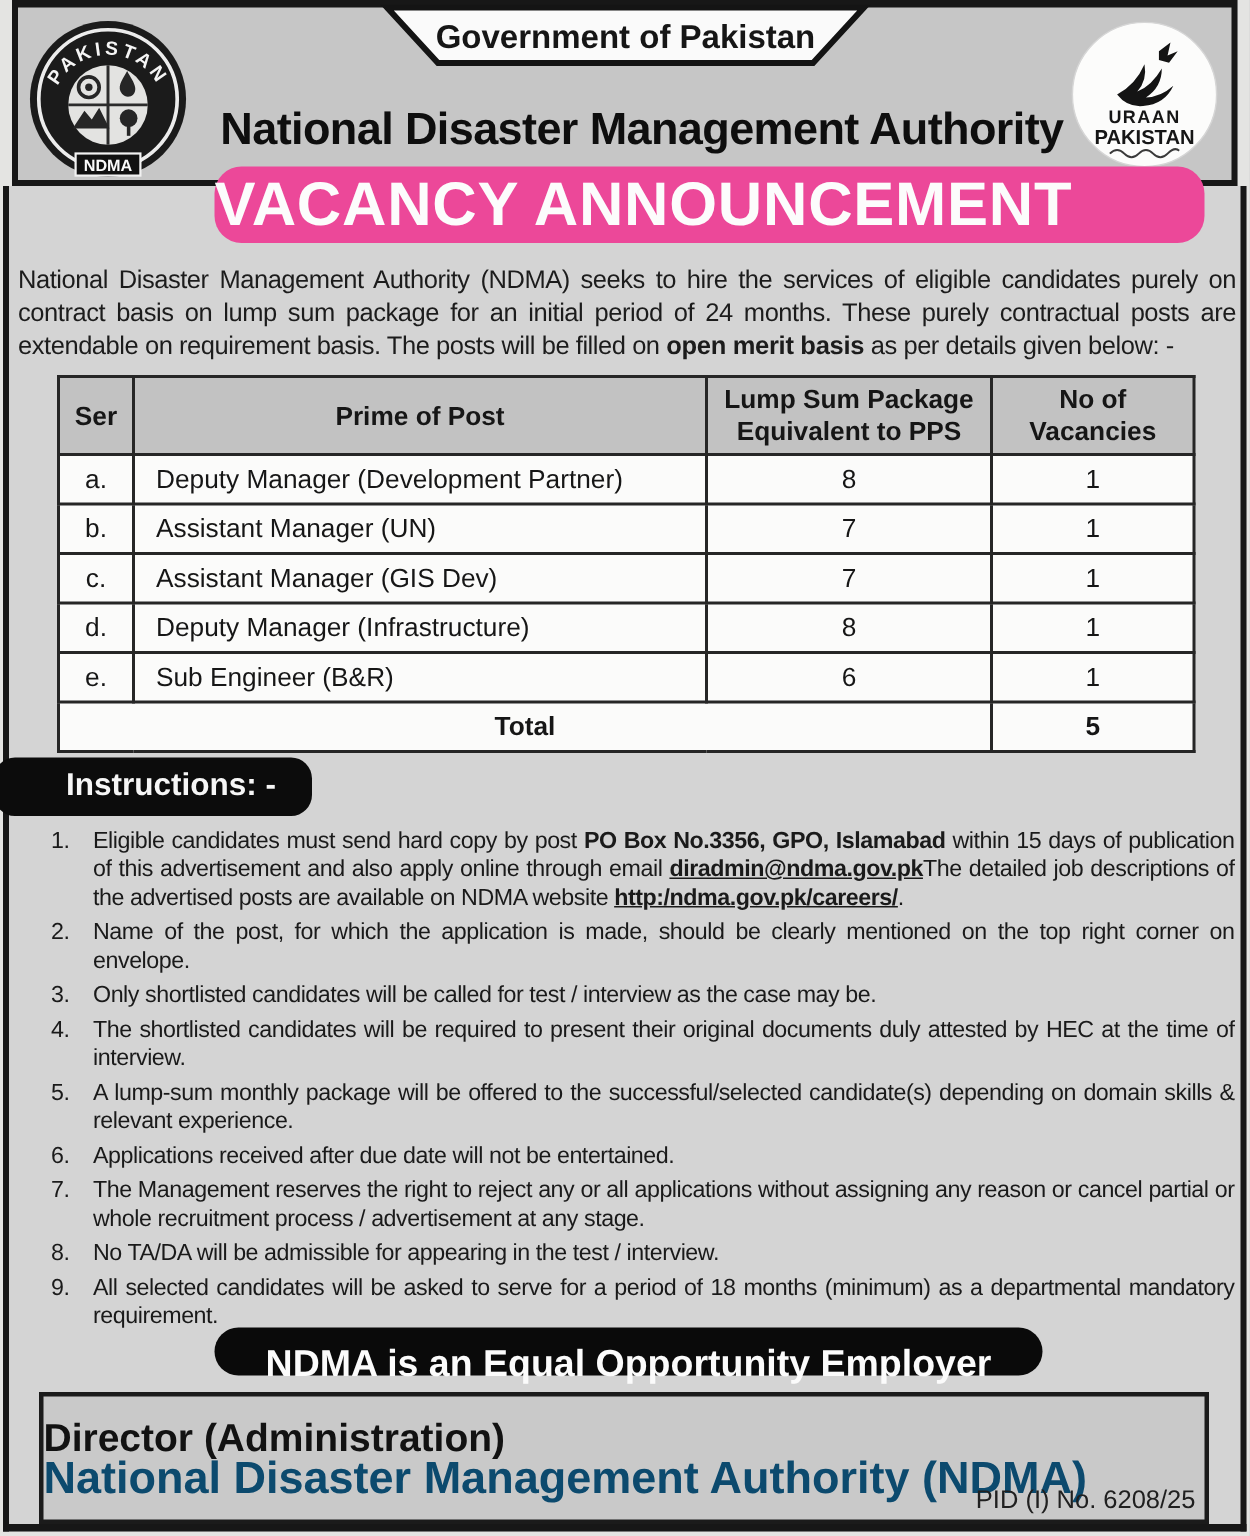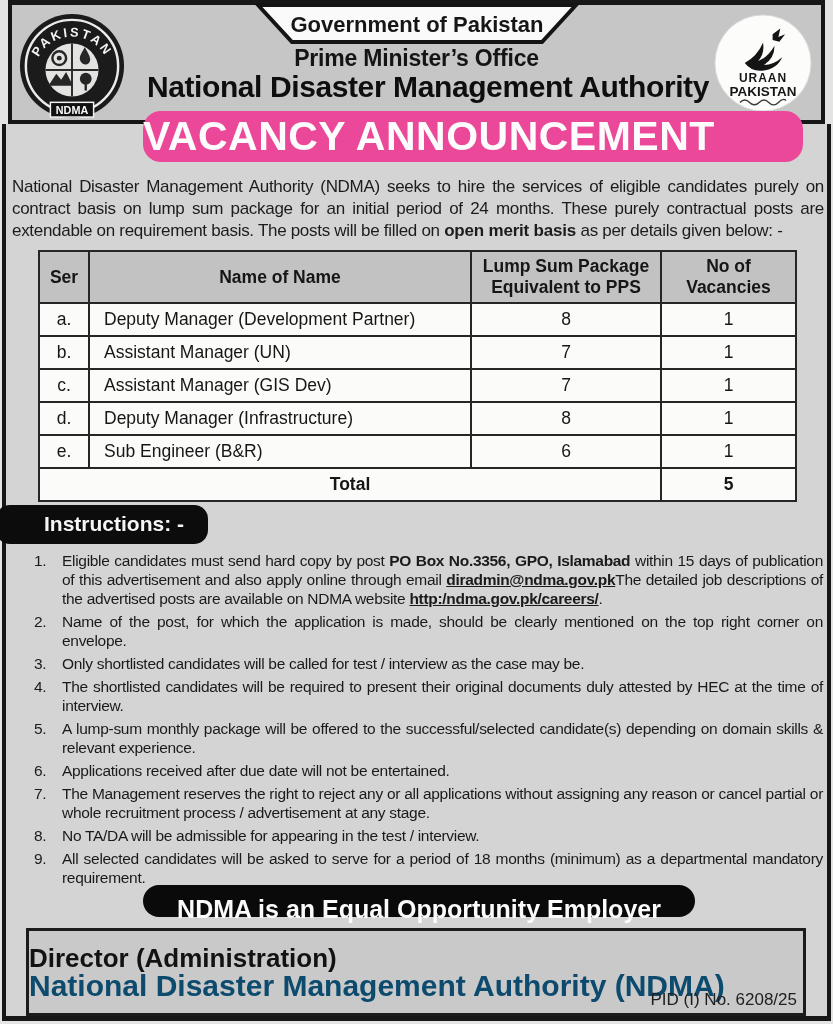--- a/index.html
+++ b/index.html
@@ -97,21 +97,20 @@
       </g>
       <rect x="33" y="93" width="44" height="15" fill="#111" stroke="#f2f2f2" stroke-width="1.5"></rect>
       <text x="55" y="105" text-anchor="middle" font-size="11" font-weight="bold" fill="#fafafa">NDMA</text>
     </svg>
 
     <svg class="govt-banner" width="330" height="42" viewBox="0 0 330 42">
       <polygon points="6,2 324,2 290,39 40,39" fill="#fafafa" stroke="#141414" stroke-width="4"></polygon>
       <text x="165" y="29" text-anchor="middle">Government of Pakistan</text>
     </svg>
 
-    <div class="pm-line">Prime Minister’s Office</div>
     <div class="auth-line">National Disaster Management Authority</div>
 
     <svg class="uraan-logo" width="100" height="100" viewBox="0 0 104 104">
       <circle cx="52" cy="52" r="50" fill="#fcfcfb" stroke="#d6d6d6" stroke-width="1"></circle>
       <path fill="#141414" d="M33 52 Q46 45 52 31 Q54 42 47 50 Q57 46 64 34 Q64 47 53 54 Q63 54 72 46 Q66 59 51 60 Q40 61 33 52 Z"></path>
       <path fill="#141414" d="M62 22 l8 -6 l-2 9 l7 -3 l-6 8 l-7 -2 Z"></path>
       <text x="52" y="72" text-anchor="middle" font-size="12.5" font-weight="bold" fill="#161616" letter-spacing="1">URAAN</text>
       <text x="52" y="86" text-anchor="middle" font-size="14" font-weight="bold" fill="#161616">PAKISTAN</text>
       <path fill="none" stroke="#3a3a3a" stroke-width="1.4" d="M28 93 q5 -5 10 0 t10 0 t10 0 t10 0 t8 -2"></path>
     </svg>
@@ -120,21 +119,21 @@
   <div class="vacancy-pill">VACANCY ANNOUNCEMENT</div>
 
   <div class="body-box"></div>
 
   <p class="intro"><span>National Disaster Management Authority (NDMA) seeks to hire the services of eligible candidates purely on contract basis on lump sum package for an initial period of 24 months. These purely contractual posts are extendable on requirement basis. The posts will be filled on </span><b>open merit basis</b><span> as per details given below: -</span></p>
 
   <table class="vac-table">
     <thead>
       <tr>
         <th class="col-ser">Ser</th>
-        <th class="col-post">Name of Name</th>
+        <th class="col-post">Prime of Post</th>
         <th class="col-pkg">Lump Sum Package Equivalent to PPS</th>
         <th class="col-vac">No of Vacancies</th>
       </tr>
     </thead>
     <tbody>
         <tr>
           <td>a.</td>
           <td class="post">Deputy Manager (Development Partner)</td>
           <td>8</td>
           <td>1</td>

